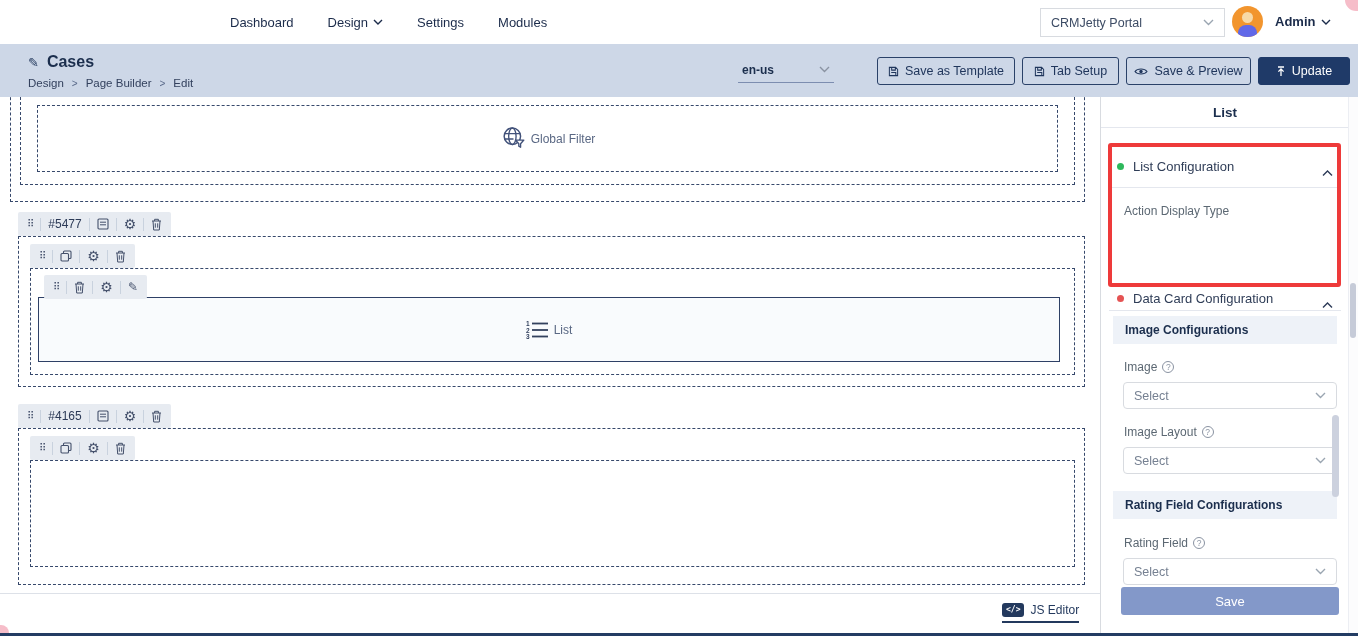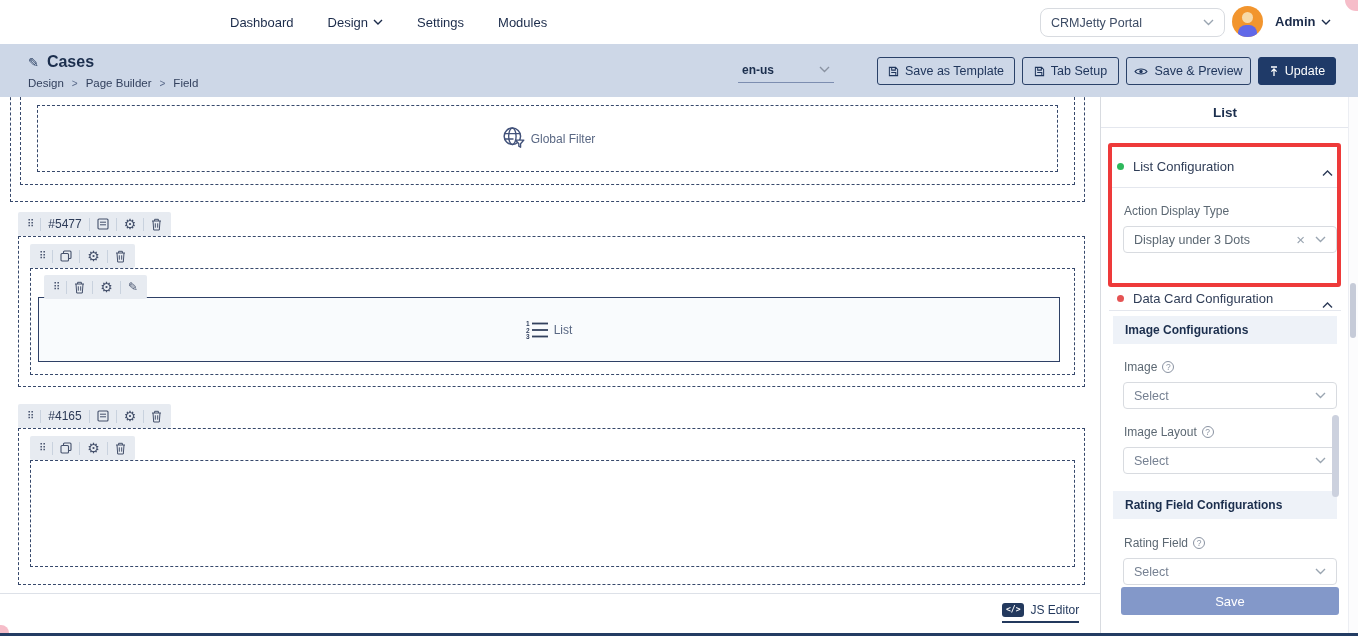--- a/index.html
+++ b/index.html
@@ -8,21 +8,21 @@
 
   
   .topnav { position:absolute; left:0; top:0; width:1358px; height:44px; background:#fff; z-index:6; }
   .logo { position:absolute; left:25px; top:5px; display:flex; align-items:center; gap:6px; }
   .logo-text { line-height:1; }
   .brand-line { font-size:17px; font-weight:bold; color:#e04e2e; letter-spacing:.2px; }
   .brand-tm { font-size:8px; color:#9aa5b1; vertical-align:super; font-weight:normal; }
   .tagline { font-size:6.5px; color:#23395d; letter-spacing:.6px; margin-top:2px; text-align:center; }
   .nav { position:absolute; left:230px; top:0; height:44px; display:flex; align-items:center; gap:34px; }
   .nav-item { font-size:13px; color:#1b2b4a; font-weight:500; display:flex; align-items:center; gap:5px; cursor:pointer; }
-  .portal-select { position:absolute; left:1040px; top:8px; width:185px; height:29px; border:1px solid #d8dbe0; border-radius:8px; background:#fff; display:flex; align-items:center; padding:0 10px; font-size:12.5px; color:#3c4b64; justify-content:space-between; }
+  .portal-select { position:absolute; left:1040px; top:8px; width:185px; height:29px; border:1px solid #d8dbe0; border-radius:0; background:#fff; display:flex; align-items:center; padding:0 10px; font-size:12.5px; color:#3c4b64; justify-content:space-between; }
   .avatar { position:absolute; left:1232px; top:6px; width:31px; height:31px; border-radius:50%; background:#f2952e; overflow:hidden; }
   .avatar .head { position:absolute; left:10px; top:6px; width:11px; height:11px; border-radius:50%; background:#f7d9a8; }
   .avatar .torso { position:absolute; left:6px; top:19px; width:19px; height:14px; border-radius:8px 8px 0 0; background:#6168e8; }
   .admin { position:absolute; left:1275px; top:14px; font-size:13px; font-weight:600; color:#1b2b4a; display:flex; align-items:center; gap:6px; }
 
   
   .band { position:absolute; left:0; top:44px; width:1358px; height:53px; background:#cdd7e7; z-index:5; }
   .page-title { position:absolute; left:28px; top:9px; display:flex; align-items:center; gap:8px; font-size:16px; font-weight:bold; color:#1b2e4d; }
   .pencil { font-family:"DejaVu Sans"; font-size:13px; font-weight:normal; color:#23395d; }
   .crumbs { position:absolute; left:28px; top:33px; font-size:11.5px; color:#33415e; display:flex; gap:8px; align-items:center; }
@@ -128,21 +128,21 @@
   <div class="band">
     <div class="page-title">
       <span class="pencil">✎</span>
       <span>Cases</span>
     </div>
     <div class="crumbs">
       <span>Design</span>
       <span class="crumb-sep">&gt;</span>
       <span>Page Builder</span>
       <span class="crumb-sep">&gt;</span>
-      <span>Field</span>
+      <span>Edit</span>
     </div>
     <div class="lang">
       <span>en-us</span>
       <span class="chev-i">
           <svg width="11" height="7" viewBox="0 0 11 7">
             <polyline points="1,1 5.5,5.5 10,1" fill="none" stroke="#8a93a2" stroke-width="1.4"></polyline>
           </svg>
         </span>
     </div>
     <button class="btn" style="left:877px;width:138px;">
@@ -157,21 +157,21 @@
         </svg>
       <span>Tab Setup</span>
     </button>
     <button class="btn" style="left:1126px;width:125px;">
       <svg width="14" height="9" viewBox="0 0 14 9">
           <path d="M1 4.5C3.4 1.2 10.6 1.2 13 4.5C10.6 7.8 3.4 7.8 1 4.5z" fill="none" stroke="#20365c" stroke-width="1.1"></path>
           <circle cx="7" cy="4.5" r="1.7" fill="#20365c"></circle>
         </svg>
       <span>Save &amp; Preview</span>
     </button>
-    <button class="btn btn-primary" style="left:1258px;width:78px;">
+    <button class="btn btn-primary" style="left:1258px;width:92px;">
       <svg width="10" height="11" viewBox="0 0 10 11">
           <path d="M2 1h6 M5 3v7 M2.4 5.6 5 3l2.6 2.6" fill="none" stroke="#fff" stroke-width="1.3"></path>
         </svg>
       <span>Update</span>
     </button>
   </div>
 
   <main class="canvas">
 
     <div class="dashed" style="left:10px;top:-10px;width:1075px;height:115px;"></div>
@@ -313,31 +313,20 @@
       <span class="dot" style="background:#2eb85c;"></span>
       <span class="acc-label">List Configuration</span>
     </div>
     <span class="acc-chev" style="top:66px;"><svg width="11" height="7" viewBox="0 0 11 7">
           <polyline points="1,5.5 5.5,1 10,5.5" fill="none" stroke="#2c3a57" stroke-width="1.4"></polyline>
         </svg></span>
     <div class="sb-divider" style="left:8px;top:90px;width:228px;"></div>
     <div class="field-label" style="top:107px;">
       <span>Action Display Type</span>
     </div>
-    <div class="select" style="top:129px;">
-      <span class="val val-set">Display under 3 Dots</span>
-      <span class="ctrls">
-        <span class="clear-x">×</span>
-        <span class="chev-i">
-            <svg width="11" height="7" viewBox="0 0 11 7">
-              <polyline points="1,1 5.5,5.5 10,1" fill="none" stroke="#9aa5b1" stroke-width="1.4"></polyline>
-            </svg>
-          </span>
-      </span>
-    </div>
 
     <div class="acc-row" style="top:194px;">
       <span class="dot" style="background:#e55353;"></span>
       <span class="acc-label">Data Card Configuration</span>
     </div>
     <span class="acc-chev" style="top:198px;"><svg width="11" height="7" viewBox="0 0 11 7">
           <polyline points="1,5.5 5.5,1 10,5.5" fill="none" stroke="#2c3a57" stroke-width="1.4"></polyline>
         </svg></span>
     <div class="sb-divider" style="left:8px;top:213px;width:232px;"></div>
 

